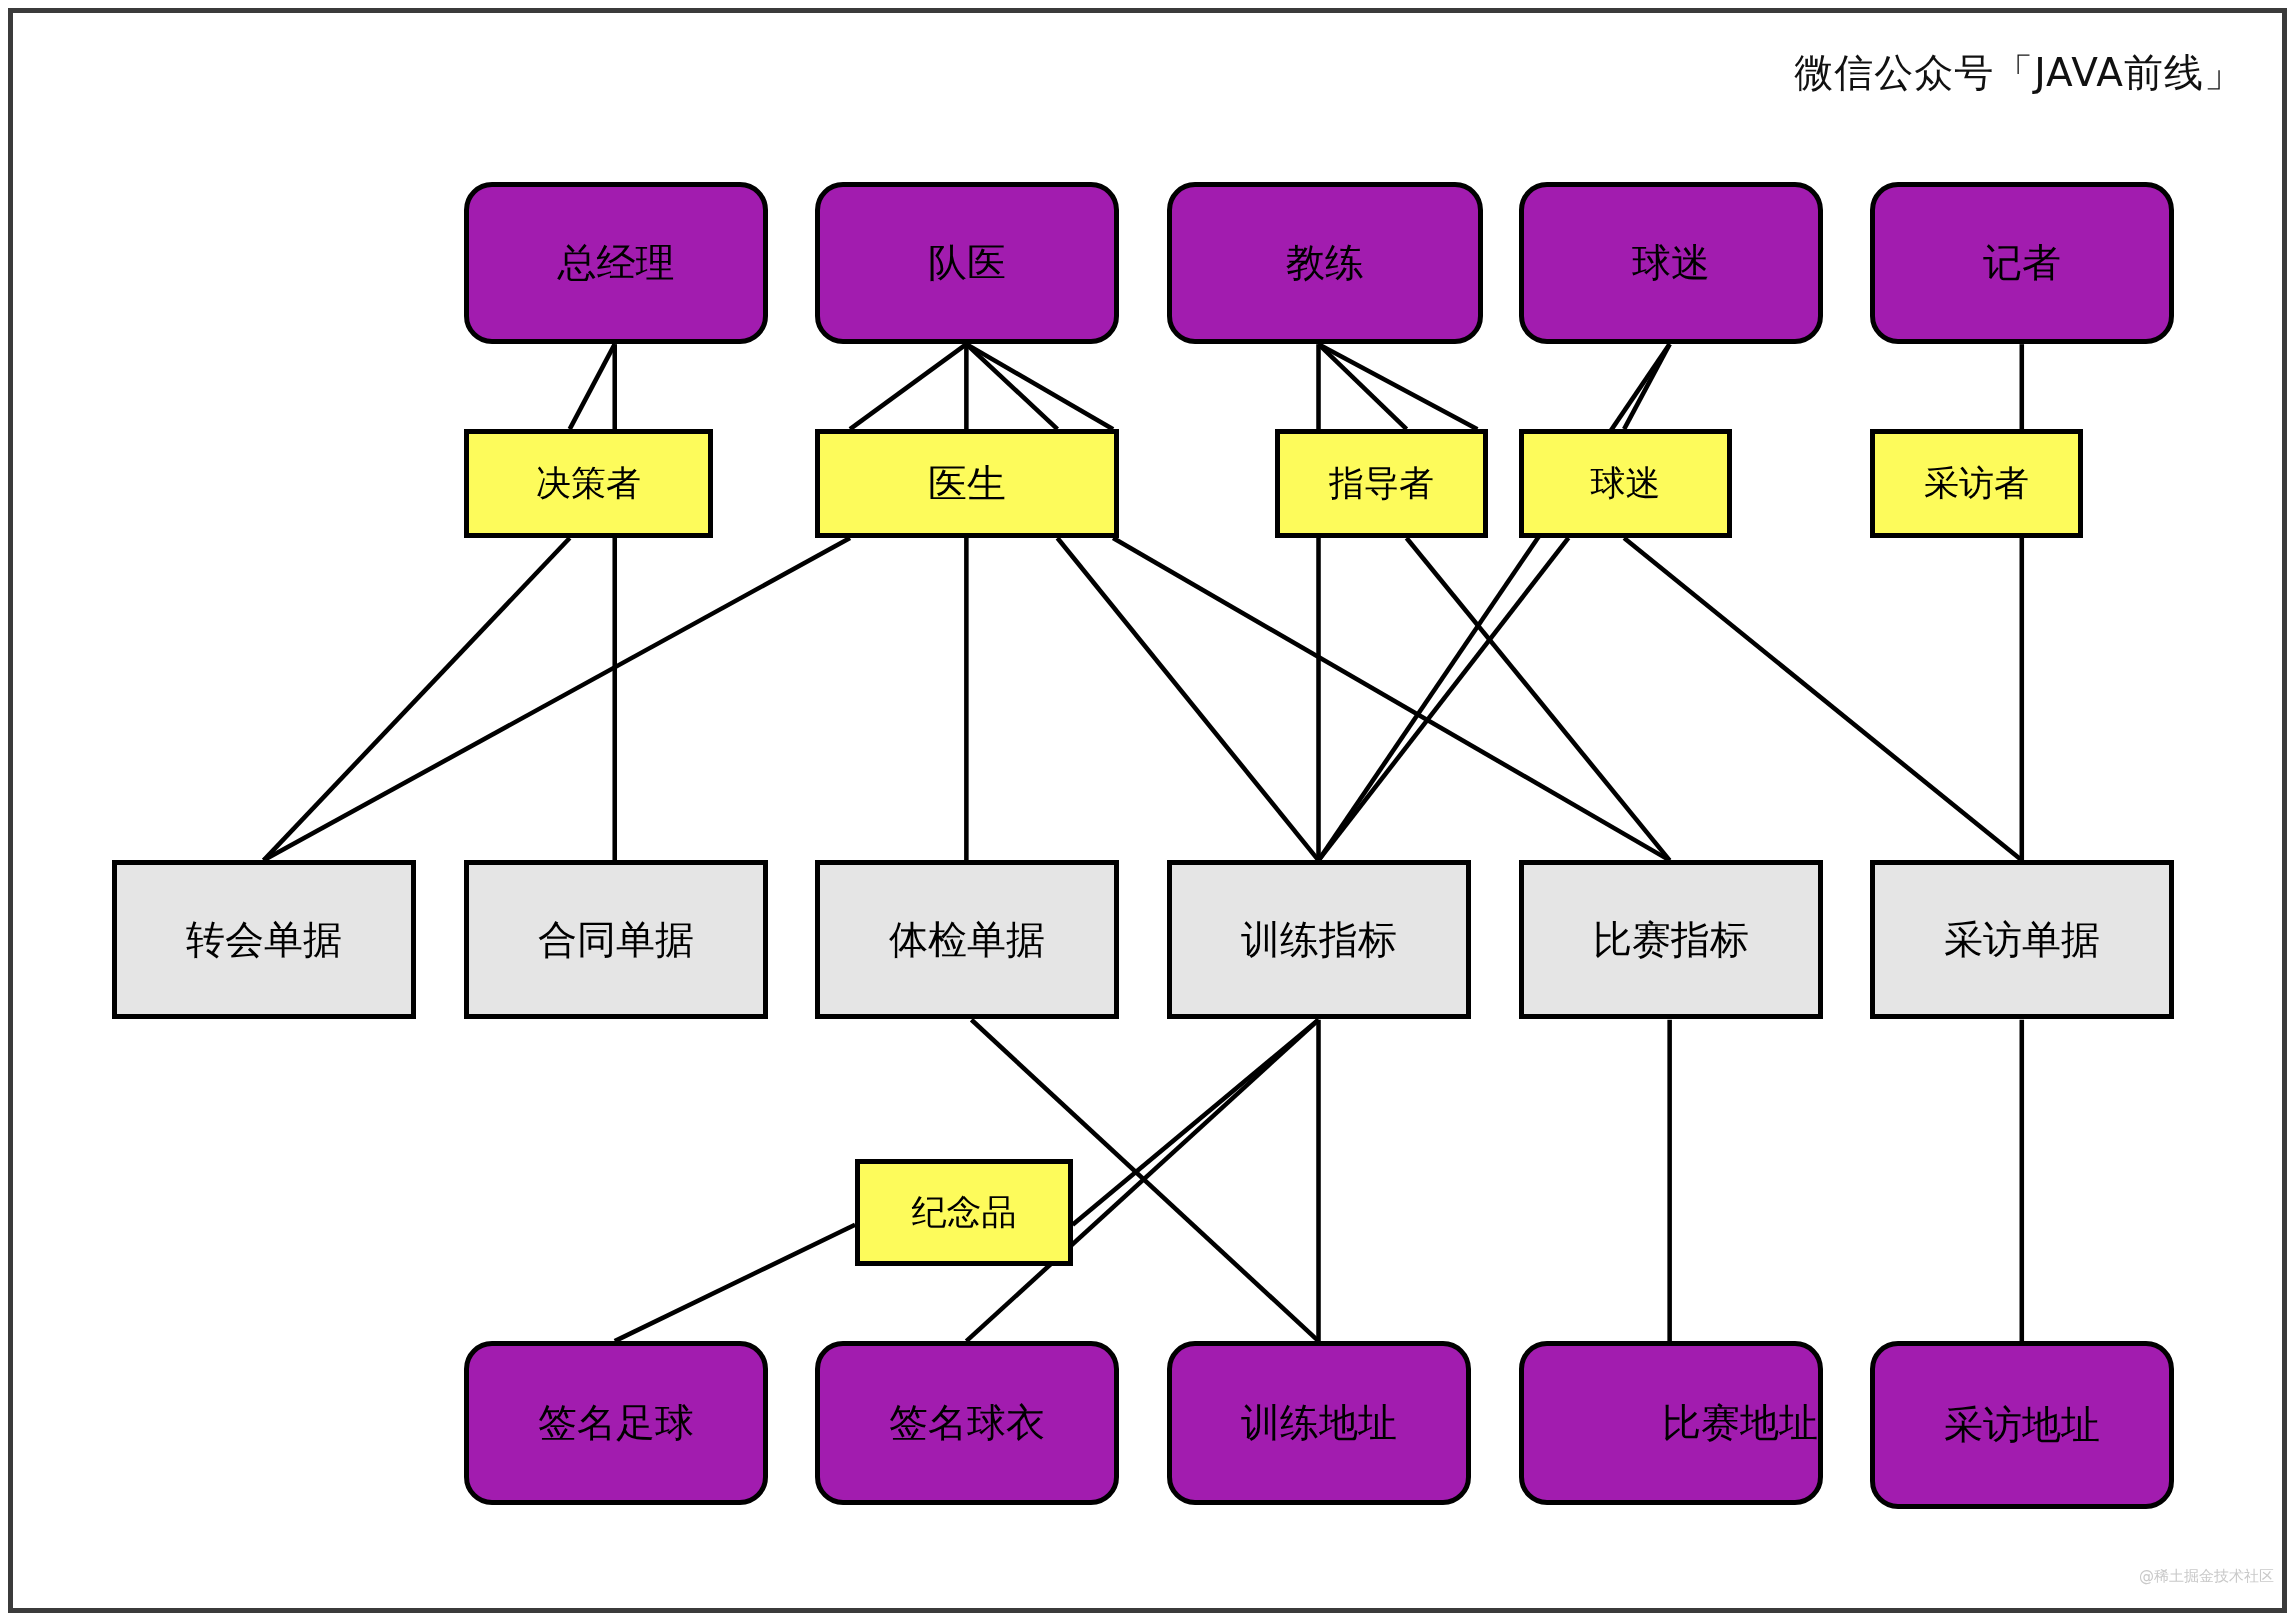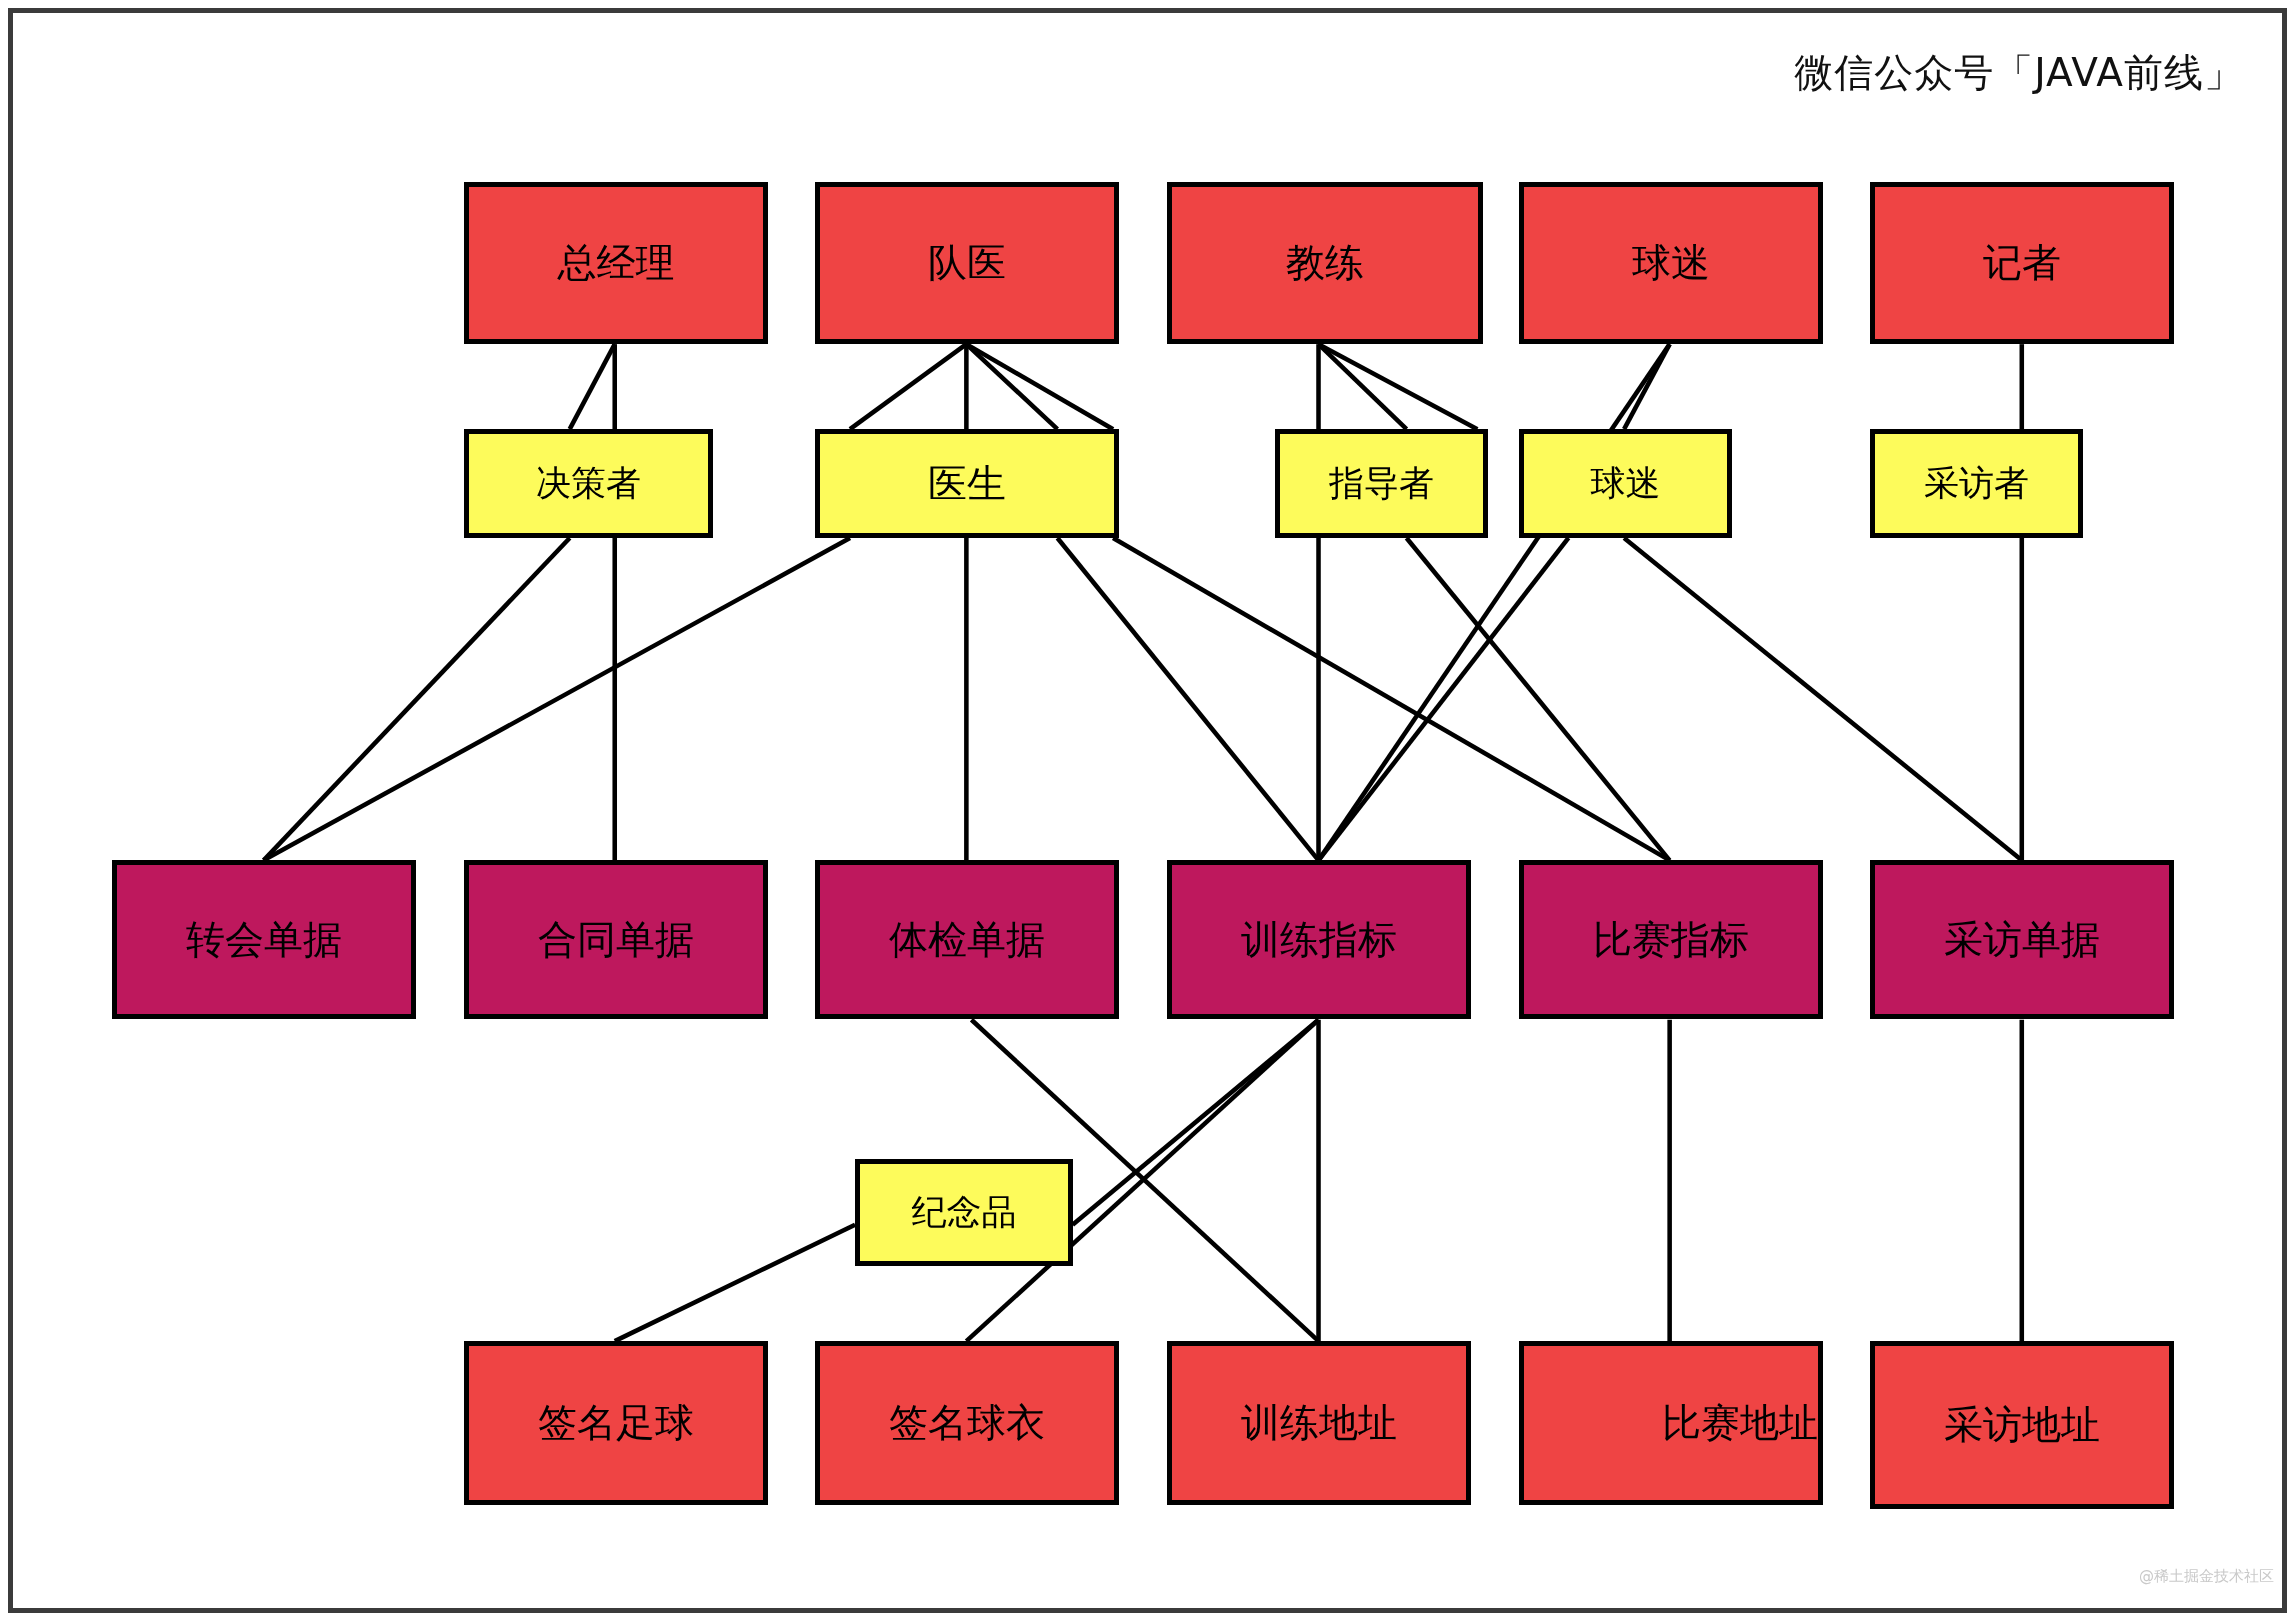--- a/index.html
+++ b/index.html
@@ -7,23 +7,23 @@
   #stage{position:relative;width:2295px;height:1621px;background:#ffffff;overflow:hidden;padding-left:40px;}
   #frame{position:absolute;left:8px;top:8px;width:2279px;height:1605px;
          border:5px solid #3b3b3b;box-sizing:border-box;background:#ffffff;}
   #wm-title{position:absolute;right:91px;top:46px;font-size:39px;color:#111;
             letter-spacing:1px;white-space:nowrap;}
   #wm-foot{position:absolute;right:61px;bottom:35px;font-size:15px;color:#c9c9c9;white-space:nowrap;}
   svg#wires{position:absolute;left:0;top:0;width:2295px;height:1621px;pointer-events:none;}
   .node{position:absolute;box-sizing:border-box;border:5.6px solid #000;
         display:flex;align-items:center;justify-content:center;
         font-size:39px;color:#000;white-space:nowrap;}
-  .node.green{background:#ef4444;}
+  .node.green{background:#a21caf;border-radius:28px;}
   .node.yellow{background:#fdfb5b;}
-  .node.pink{background:#be185d;}
+  .node.pink{background:#e5e5e5;}
   .node.small{font-size:35px;}
 </style>
 </head>
 <body>
 
 <div id="stage">
   <div id="frame"></div>
 
   <div id="wm-title">微信公众号「JAVA前线」</div>
   <div id="wm-foot">@稀土掘金技术社区</div>

